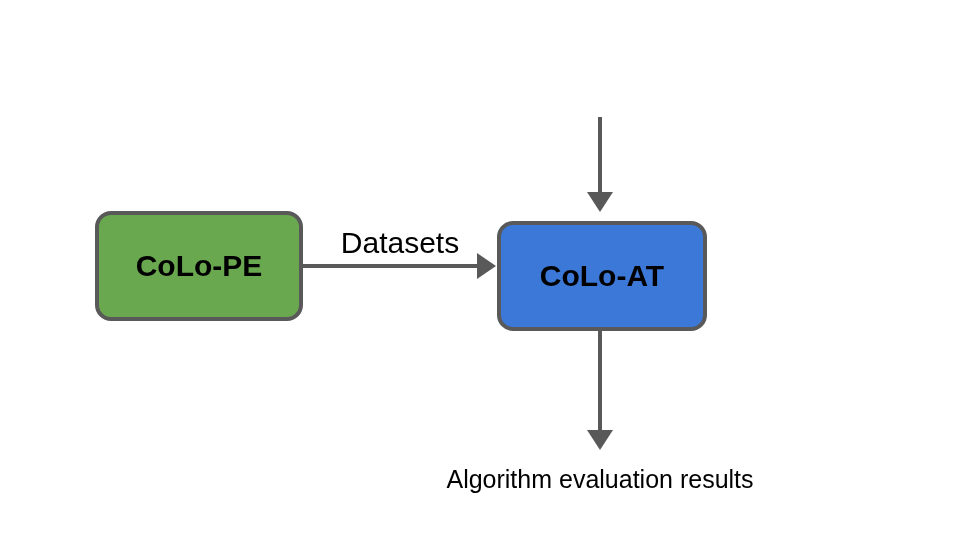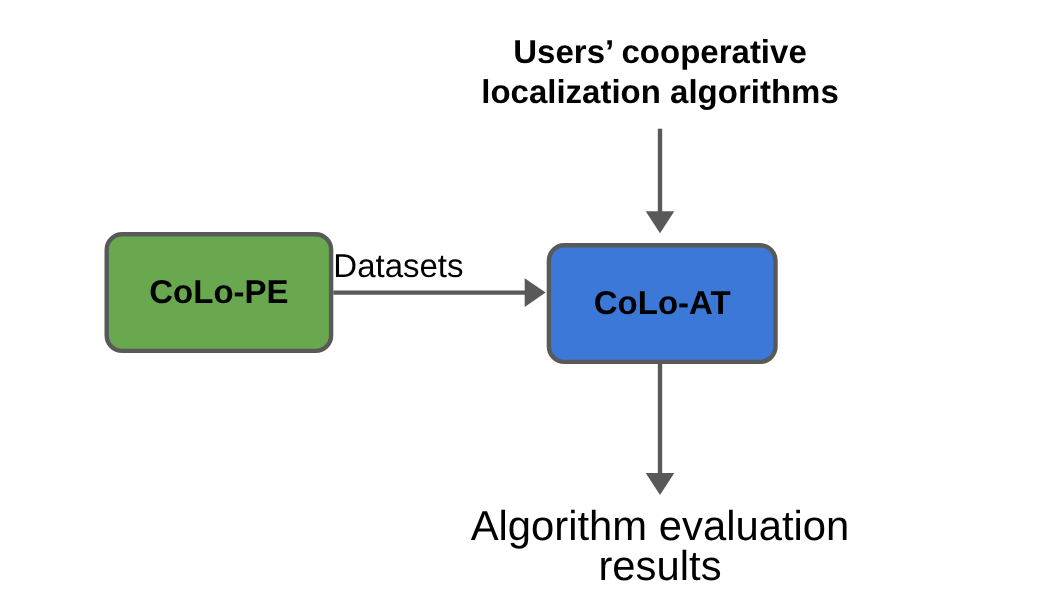--- a/index.html
+++ b/index.html
@@ -67,44 +67,41 @@
     left: 497px;
     width: 210px;
     background: var(--color-blue-box-fill, #3c78d8);
     margin-top: 10px;
   }
   .edge-label-datasets {
     position: absolute;
     left: 303px;
     top: 225px;
     width: 194px;
+    text-align: center;
     font-size: 30px;
     line-height: 36px;
     font-weight: normal;
   }
   .output-label {
     position: absolute;
     left: 400px;
     top: 461px;
     width: 400px;
     text-align: center;
-    font-size: 38px;
+    font-size: 25px;
     line-height: 36px;
     font-weight: normal;
   }
 </style>
 </head>
 <body>
 
 <div class="canvas">
 
-  <div class="diagram-title">
-    <div>Users’ cooperative</div>
-    <div>localization algorithms</div>
-  </div>
 
   <svg class="arrows-layer" viewBox="0 0 960 540" aria-hidden="true">
     <g>
       <line class="arrow-line" x1="600" y1="117" x2="600" y2="194"></line>
       <polygon class="arrow-head" points="587,192 613,192 600,212"></polygon>
     </g>
     <g>
       <line class="arrow-line" x1="303" y1="266" x2="479" y2="266"></line>
       <polygon class="arrow-head" points="477,253 477,279 496,266"></polygon>
     </g>

